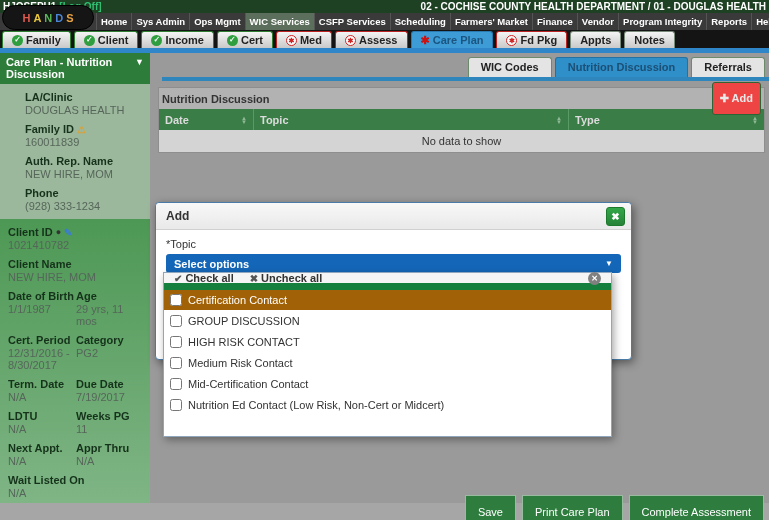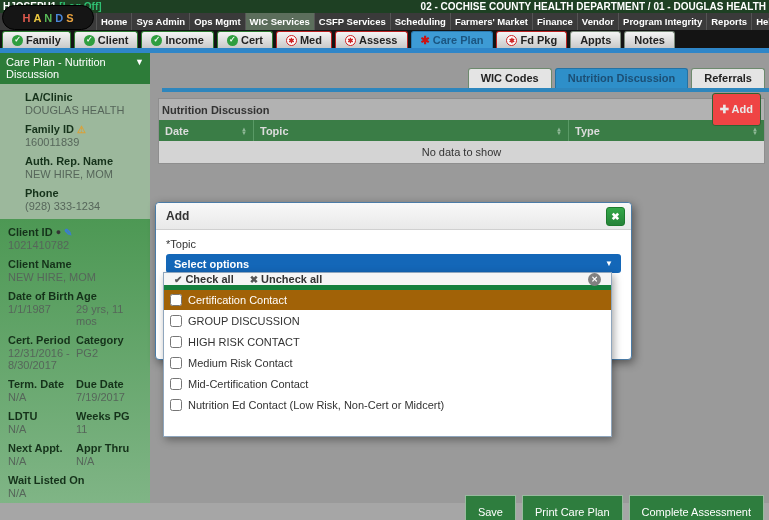--- a/index.html
+++ b/index.html
@@ -39,40 +39,40 @@
   .ic { display:inline-flex; align-items:center; justify-content:center; width:11px; height:11px;
     border-radius:50%; font-size:8px; line-height:1; }
   .ic-check { background:#2f9e3f; color:#fff; }
   .ic-x { background:#fff; border:1px solid #c22; color:#c22; font-size:7px; }
   .ic-req { background:transparent; color:#cc1111; font-size:11px; width:auto; height:auto; }
 
   .bluebar { position:absolute; left:0; top:48px; width:769px; height:5px; background:#2f86c8; }
 
   
   .sidebar { position:absolute; left:0; top:53px; width:150px; bottom:0; }
-  .sb-header { background:#2d7c39; color:#fff; font-weight:normal; padding:3px 6px 4px 6px;
+  .sb-header { background:#2d7c39; color:#fff; font-weight:bold; padding:3px 6px 4px 6px;
     display:flex; justify-content:space-between; min-height:29px; cursor:pointer; }
   .sb-header .caret { font-size:9px; margin-top:1px; }
   .sb-sec1 { background:#9cb89c; padding:7px 8px 4px 25px; }
   .sb-sec2 { background:linear-gradient(#4d9854,#80b586); padding:7px 8px 4px 8px; }
   .fld { margin-bottom:7px; }
   .fld .lab { font-weight:bold; color:#15321a; display:flex; align-items:center; gap:3px; }
   .fld .val { color:#56665a; margin-top:1px; }
   .two { display:flex; }
   .two .c1 { width:68px; }
   .two .c2 { flex:1; }
   .warn-ico { color:#d9a23a; font-size:10px; }
   .hist-ico { color:#333; font-size:9px; }
   .pencil-ico { color:#3a7bd5; font-size:10px; }
   .member-btn { display:block; width:146px; margin:2px auto 0 auto; background:#3a8a42;
     border:1px solid #256b2c; color:#fff; font-weight:bold; font-size:11px; text-align:center;
     padding:2px 0; cursor:pointer; font-family:inherit; }
 
   
-  .content { position:absolute; left:150px; top:64px; width:619px; bottom:17px; background:#9a9a9a; }
+  .content { position:absolute; left:150px; top:53px; width:619px; bottom:17px; background:#9a9a9a; }
   .ctabs { display:flex; justify-content:flex-end; gap:3px; padding:4px 4px 0 0; height:24px; }
   .ctab { padding:3px 12px; background:#e4e4e4; border:1px solid #6d8a6d; border-bottom:none;
     border-radius:3px 3px 0 0; font-weight:bold; color:#222; cursor:pointer; }
   .ctab.active { background:#2e8fc9; border-color:#2472a3; color:#1c4f75; }
   .cunderline { height:4px; background:#2e86bd; margin-left:12px; }
 
   .panel { margin:6px 4px 0 8px; border:1px solid #8e8e8e; }
   .panel-hd { background:#b2b2b2; display:flex; justify-content:space-between; align-items:center;
     padding:2px 3px; height:21px; }
   .panel-title { font-weight:bold; color:#333; }
@@ -102,21 +102,21 @@
     display:flex; align-items:center; justify-content:center; cursor:pointer; }
   .modal-body { padding:8px 10px; }
   .topic-label { color:#333; margin-bottom:4px; }
   .select-bar { height:19px; background:#1467b8; border-radius:3px; color:#fff; font-weight:bold;
     display:flex; justify-content:space-between; align-items:center; padding:0 8px; cursor:pointer; }
   .select-bar .caret { font-size:8px; }
 
   
   .dropdown { position:absolute; left:163px; top:272px; width:449px; height:165px; background:#fff;
     border:1px solid #8fa6bd; box-shadow:2px 3px 8px rgba(0,0,0,.35); z-index:60; }
-  .dd-bar { height:17px; background:#f5f5f5; border-bottom:5px solid #15803d; display:flex;
+  .dd-bar { height:17px; background:#f5f5f5; border-bottom:7px solid #15803d; display:flex;
     align-items:center; gap:16px; padding:0 10px; font-weight:bold; color:#333; }
   .dd-bar .glyph { color:#555; margin-right:3px; font-size:10px; }
   .dd-link { cursor:pointer; }
   .dd-clear { margin-left:auto; width:13px; height:13px; border-radius:50%; background:#808080;
     color:#fff; font-size:8px; font-weight:bold; display:flex; align-items:center; justify-content:center; cursor:pointer; }
   .dd-row { display:flex; align-items:center; height:21px; padding:0 6px; color:#333; cursor:pointer; }
   .dd-row.selected { background:#a16207; color:#fff; height:20px; }
   .dd-row input[type=checkbox] { width:12px; height:12px; margin-right:6px; }
 </style>
 </head>

